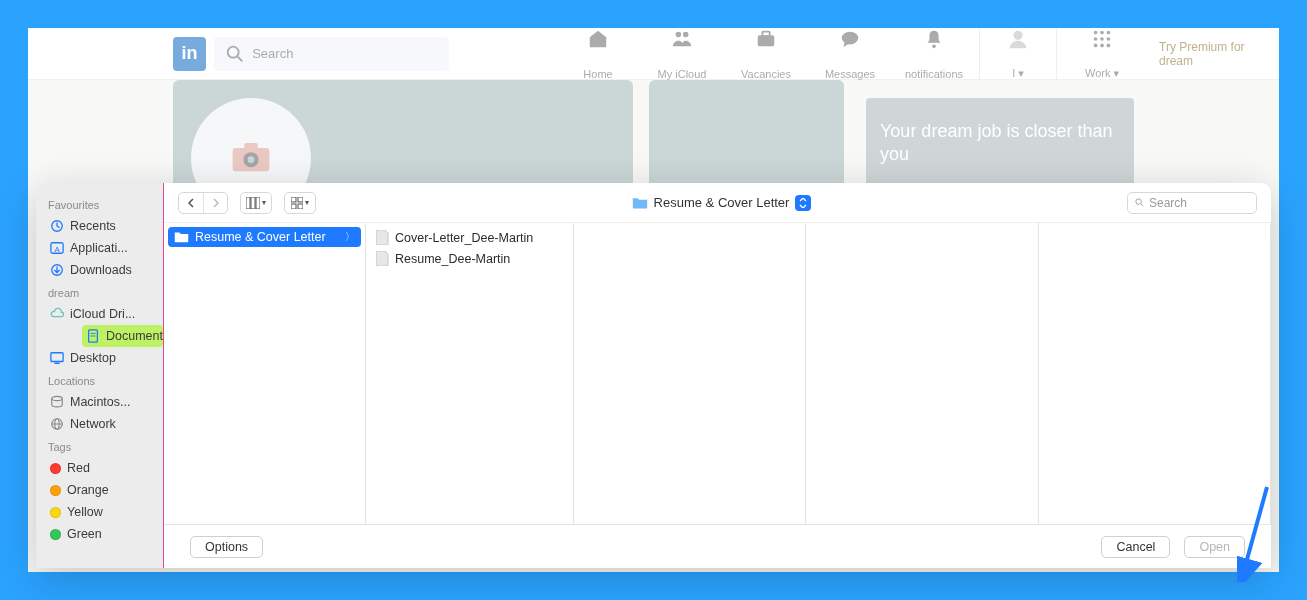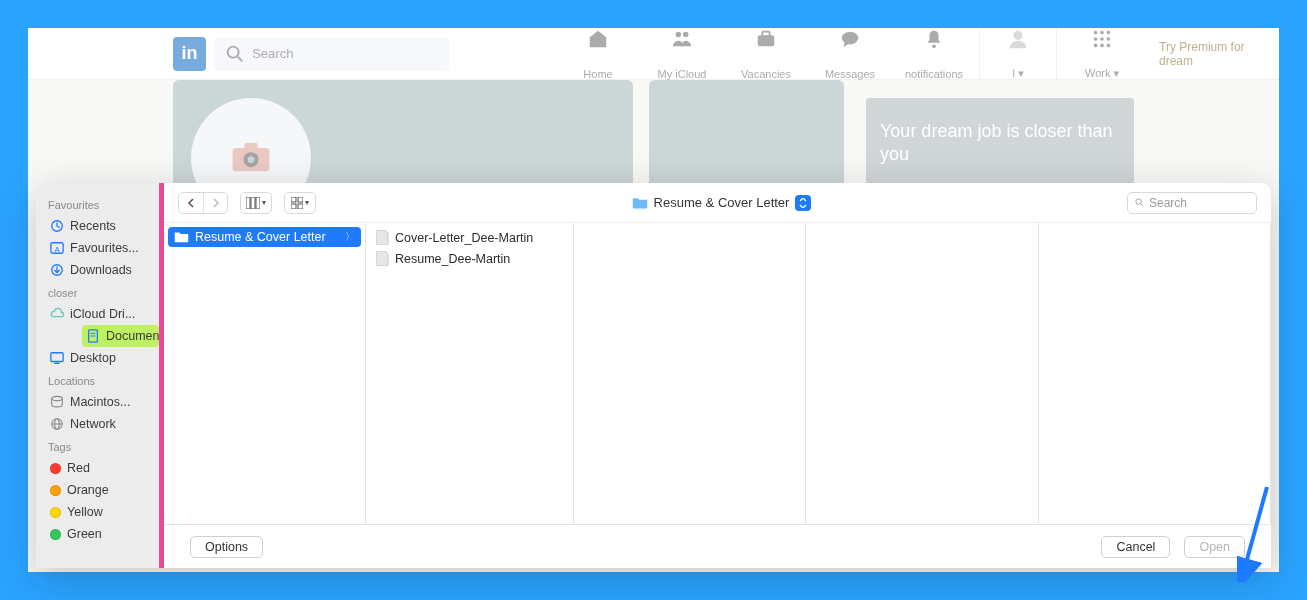--- a/index.html
+++ b/index.html
@@ -17,21 +17,21 @@
   .li-premium { margin-left:18px; font-size:12px; color:#8c6f2e; }
   .li-profilearea { position:absolute; left:145px; top:52px; right:145px; height:130px; display:flex; gap:16px; }
   .li-cover { flex:0 0 460px; height:110px; background:#a0b4b7; border-radius:6px 6px 0 0; position:relative; }
   .li-avatar { position:absolute; left:18px; top:18px; width:120px; height:120px; border-radius:50%; background:#eef0f2; display:flex; align-items:center; justify-content:center; }
   .cam-icon { width:40px; height:30px; }
   .li-promo { position:absolute; right:145px; top:70px; width:268px; height:110px; background:#a9b2b8; border-radius:4px; overflow:hidden; color:#fff; padding:22px 14px; font-size:18px; line-height:1.25; }
 
   
   .dialog { position:absolute; left:8px; right:8px; top:155px; bottom:4px; background:#fff; border-radius:10px 10px 0 0; box-shadow:0 10px 40px rgba(0,0,0,.2); display:flex; flex-direction:column; overflow:hidden; }
   .dlg-body { flex:1; display:flex; min-height:0; }
-  .sidebar { width:128px; background:#ececec; border-right:5px solid #ec4899; padding:10px 0 10px 10px; overflow:auto; }
+  .sidebar { width:128px; background:#ececec; border-right:1px solid #ec4899; padding:10px 0 10px 10px; overflow:auto; }
   .sb-section { color:#8a8a8a; font-size:11px; font-weight:500; margin:6px 0 4px 2px; }
   .sb-item { display:flex; align-items:center; gap:6px; font-size:12.5px; color:#3b3b3b; padding:4px 4px; border-radius:4px; cursor:default; white-space:nowrap; overflow:hidden; text-overflow:ellipsis; max-width:108px; }
   .sb-item.sel { background:#bef264;margin-left:36px; }
   .sb-ic { width:14px; height:14px; flex:0 0 14px; }
   .tag-dot { width:11px; height:11px; border-radius:50%; border:1px solid rgba(0,0,0,.1); flex:0 0 11px; }
 
   .main { flex:1; display:flex; flex-direction:column; min-width:0; }
   .toolbar { height:40px; border-bottom:1px solid #eee; display:flex; align-items:center; padding:0 14px; gap:12px; }
   .tb-group { display:flex; align-items:center; border:1px solid #d8d8d8; border-radius:5px; overflow:hidden; height:22px; background:#fff; }
   .tb-btn { width:24px; height:22px; display:flex; align-items:center; justify-content:center; color:#555; font-size:12px; }
@@ -167,30 +167,30 @@
               <circle cx="8" cy="8" r="6" fill="none" stroke="#1e7bff" stroke-width="1.5"></circle>
               <path d="M8 4v4l3 2" stroke="#1e7bff" stroke-width="1.5" fill="none"></path>
             </svg>
             <span>Recents</span>
           </div>
           <div class="sb-item">
             <svg class="sb-ic" viewBox="0 0 16 16">
               <rect x="1" y="2" width="14" height="12" rx="2" fill="none" stroke="#1e7bff" stroke-width="1.5"></rect>
               <text x="8" y="12" font-size="9" text-anchor="middle" fill="#1e7bff">A</text>
             </svg>
-            <span>Favourites...</span>
+            <span>Applicati...</span>
           </div>
           <div class="sb-item">
             <svg class="sb-ic" viewBox="0 0 16 16">
               <circle cx="8" cy="8" r="6" fill="none" stroke="#1e7bff" stroke-width="1.5"></circle>
               <path d="M8 4v6M5 8l3 3 3-3" stroke="#1e7bff" stroke-width="1.5" fill="none"></path>
             </svg>
             <span>Downloads</span>
           </div>
-          <div class="sb-section">closer</div>
+          <div class="sb-section">dream</div>
           <div class="sb-item">
             <svg class="sb-ic" viewBox="0 0 16 16">
               <path d="M4 11a3 3 0 0 1 1-6 4 4 0 0 1 8 1 2.5 2.5 0 0 1 0 5z" fill="none" stroke="#6ac6b8" stroke-width="1.5"></path>
             </svg>
             <span>iCloud Dri...</span>
           </div>
           <div class="sb-item sel">
             <svg class="sb-ic" viewBox="0 0 16 16">
               <rect x="3" y="1" width="10" height="14" rx="1" fill="none" stroke="#1e7bff" stroke-width="1.5"></rect>
               <line x1="5" y1="5" x2="11" y2="5" stroke="#1e7bff"></line>

